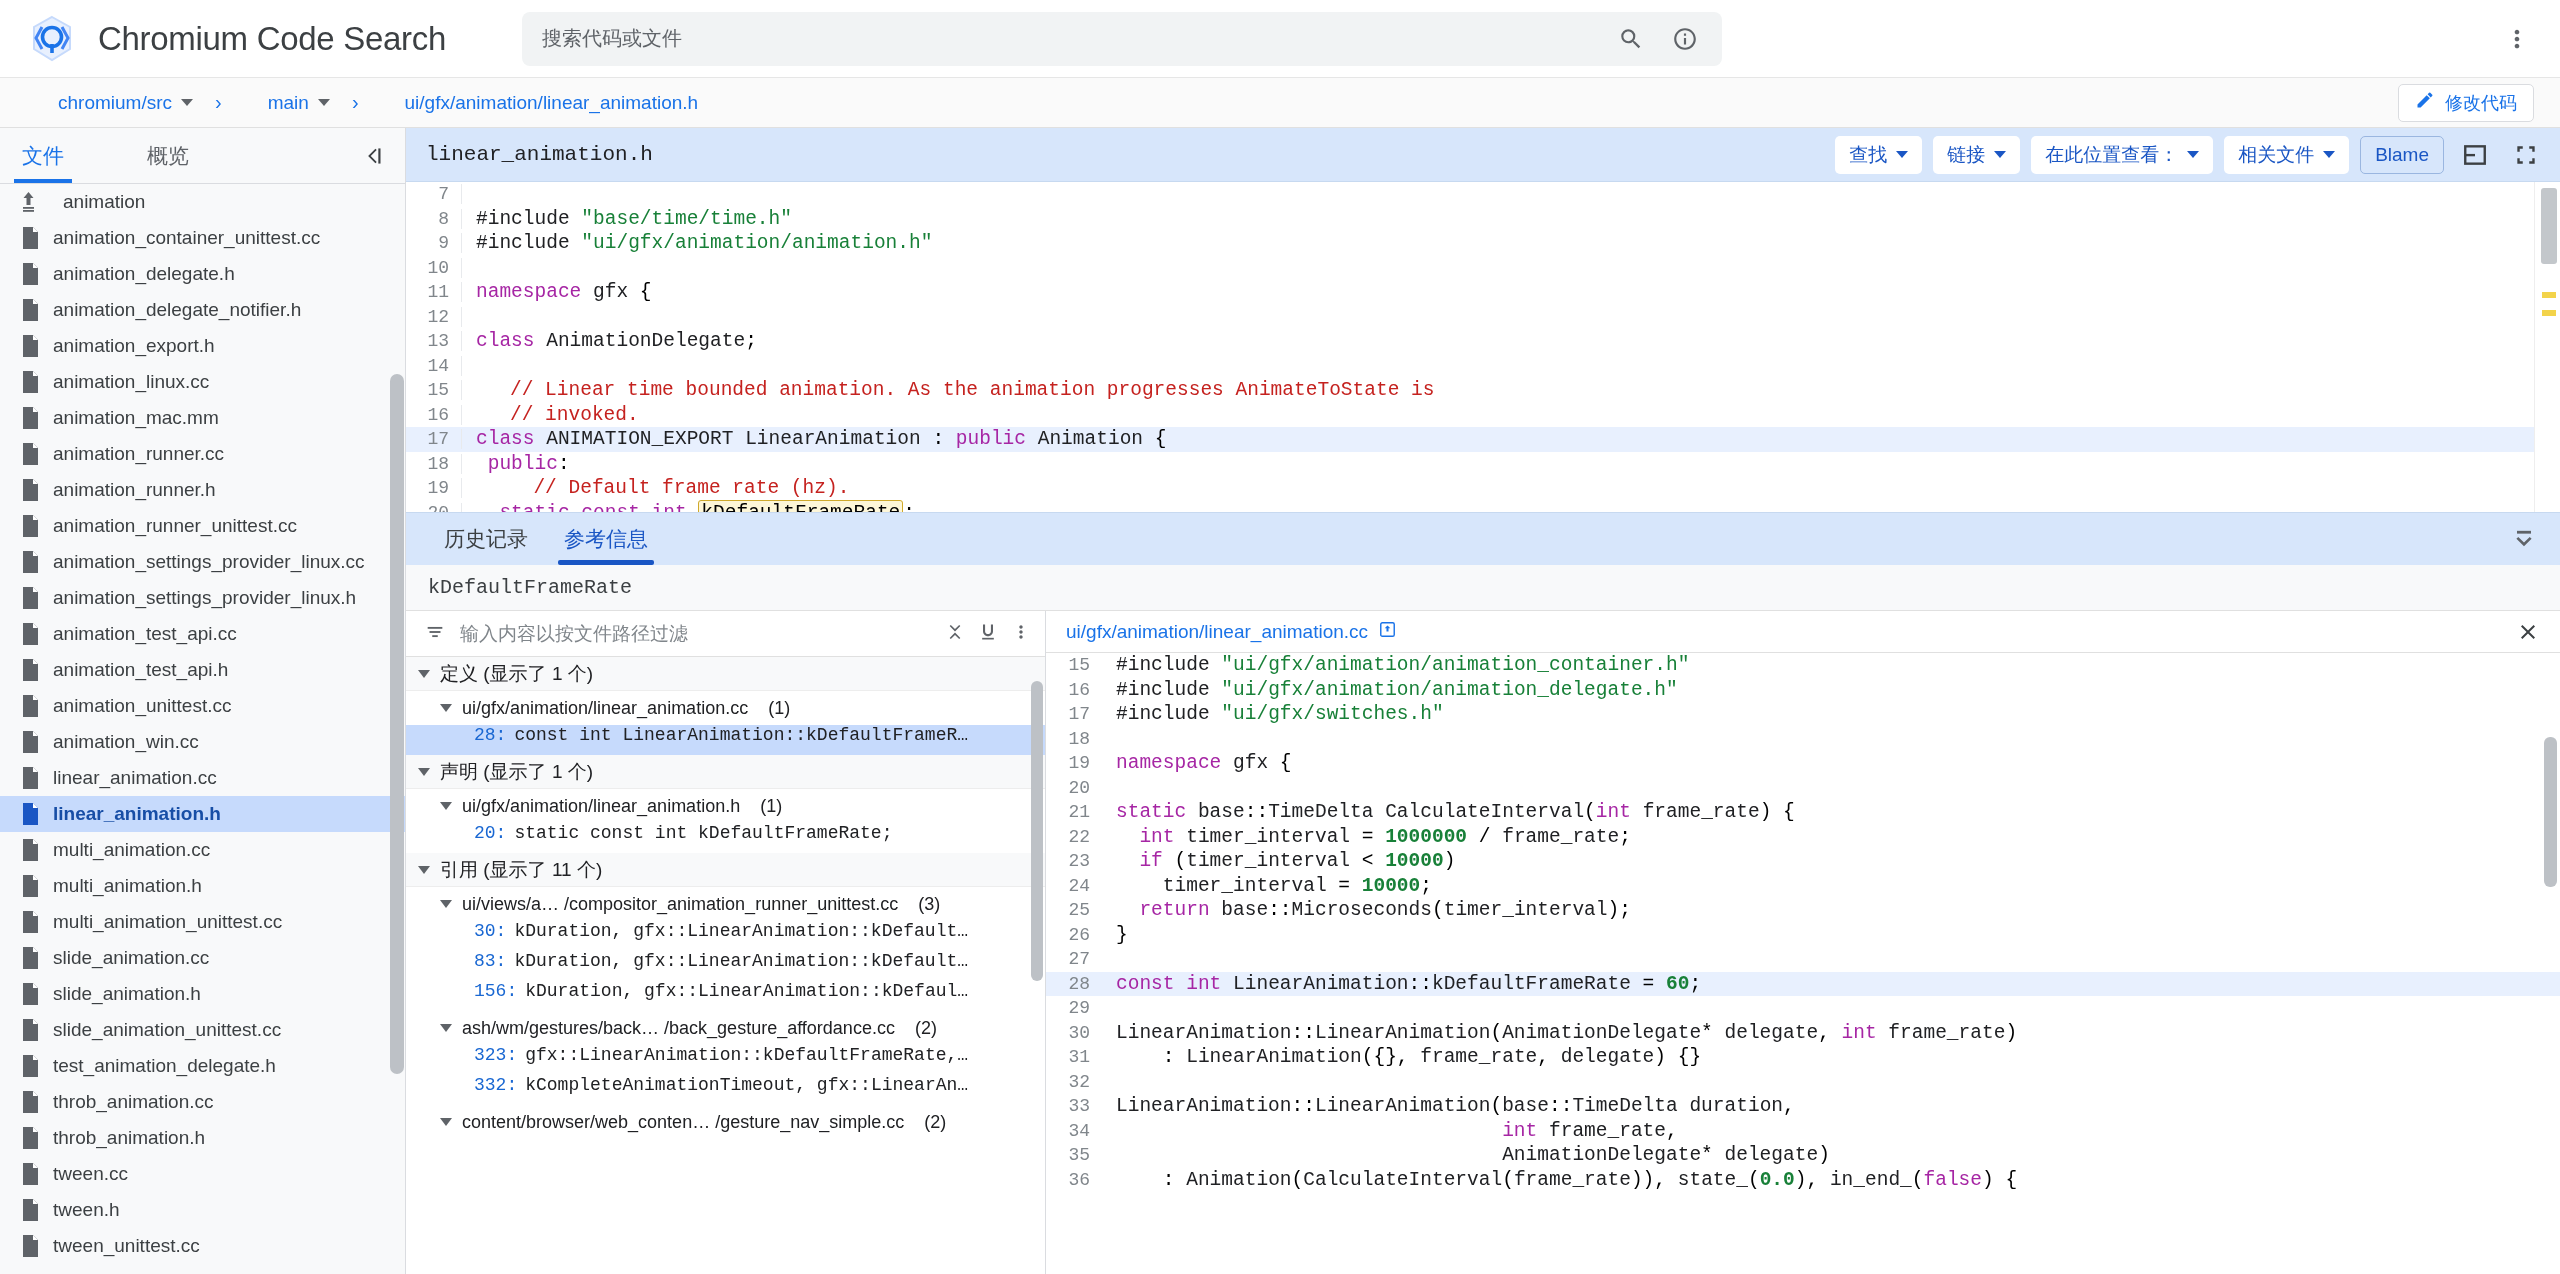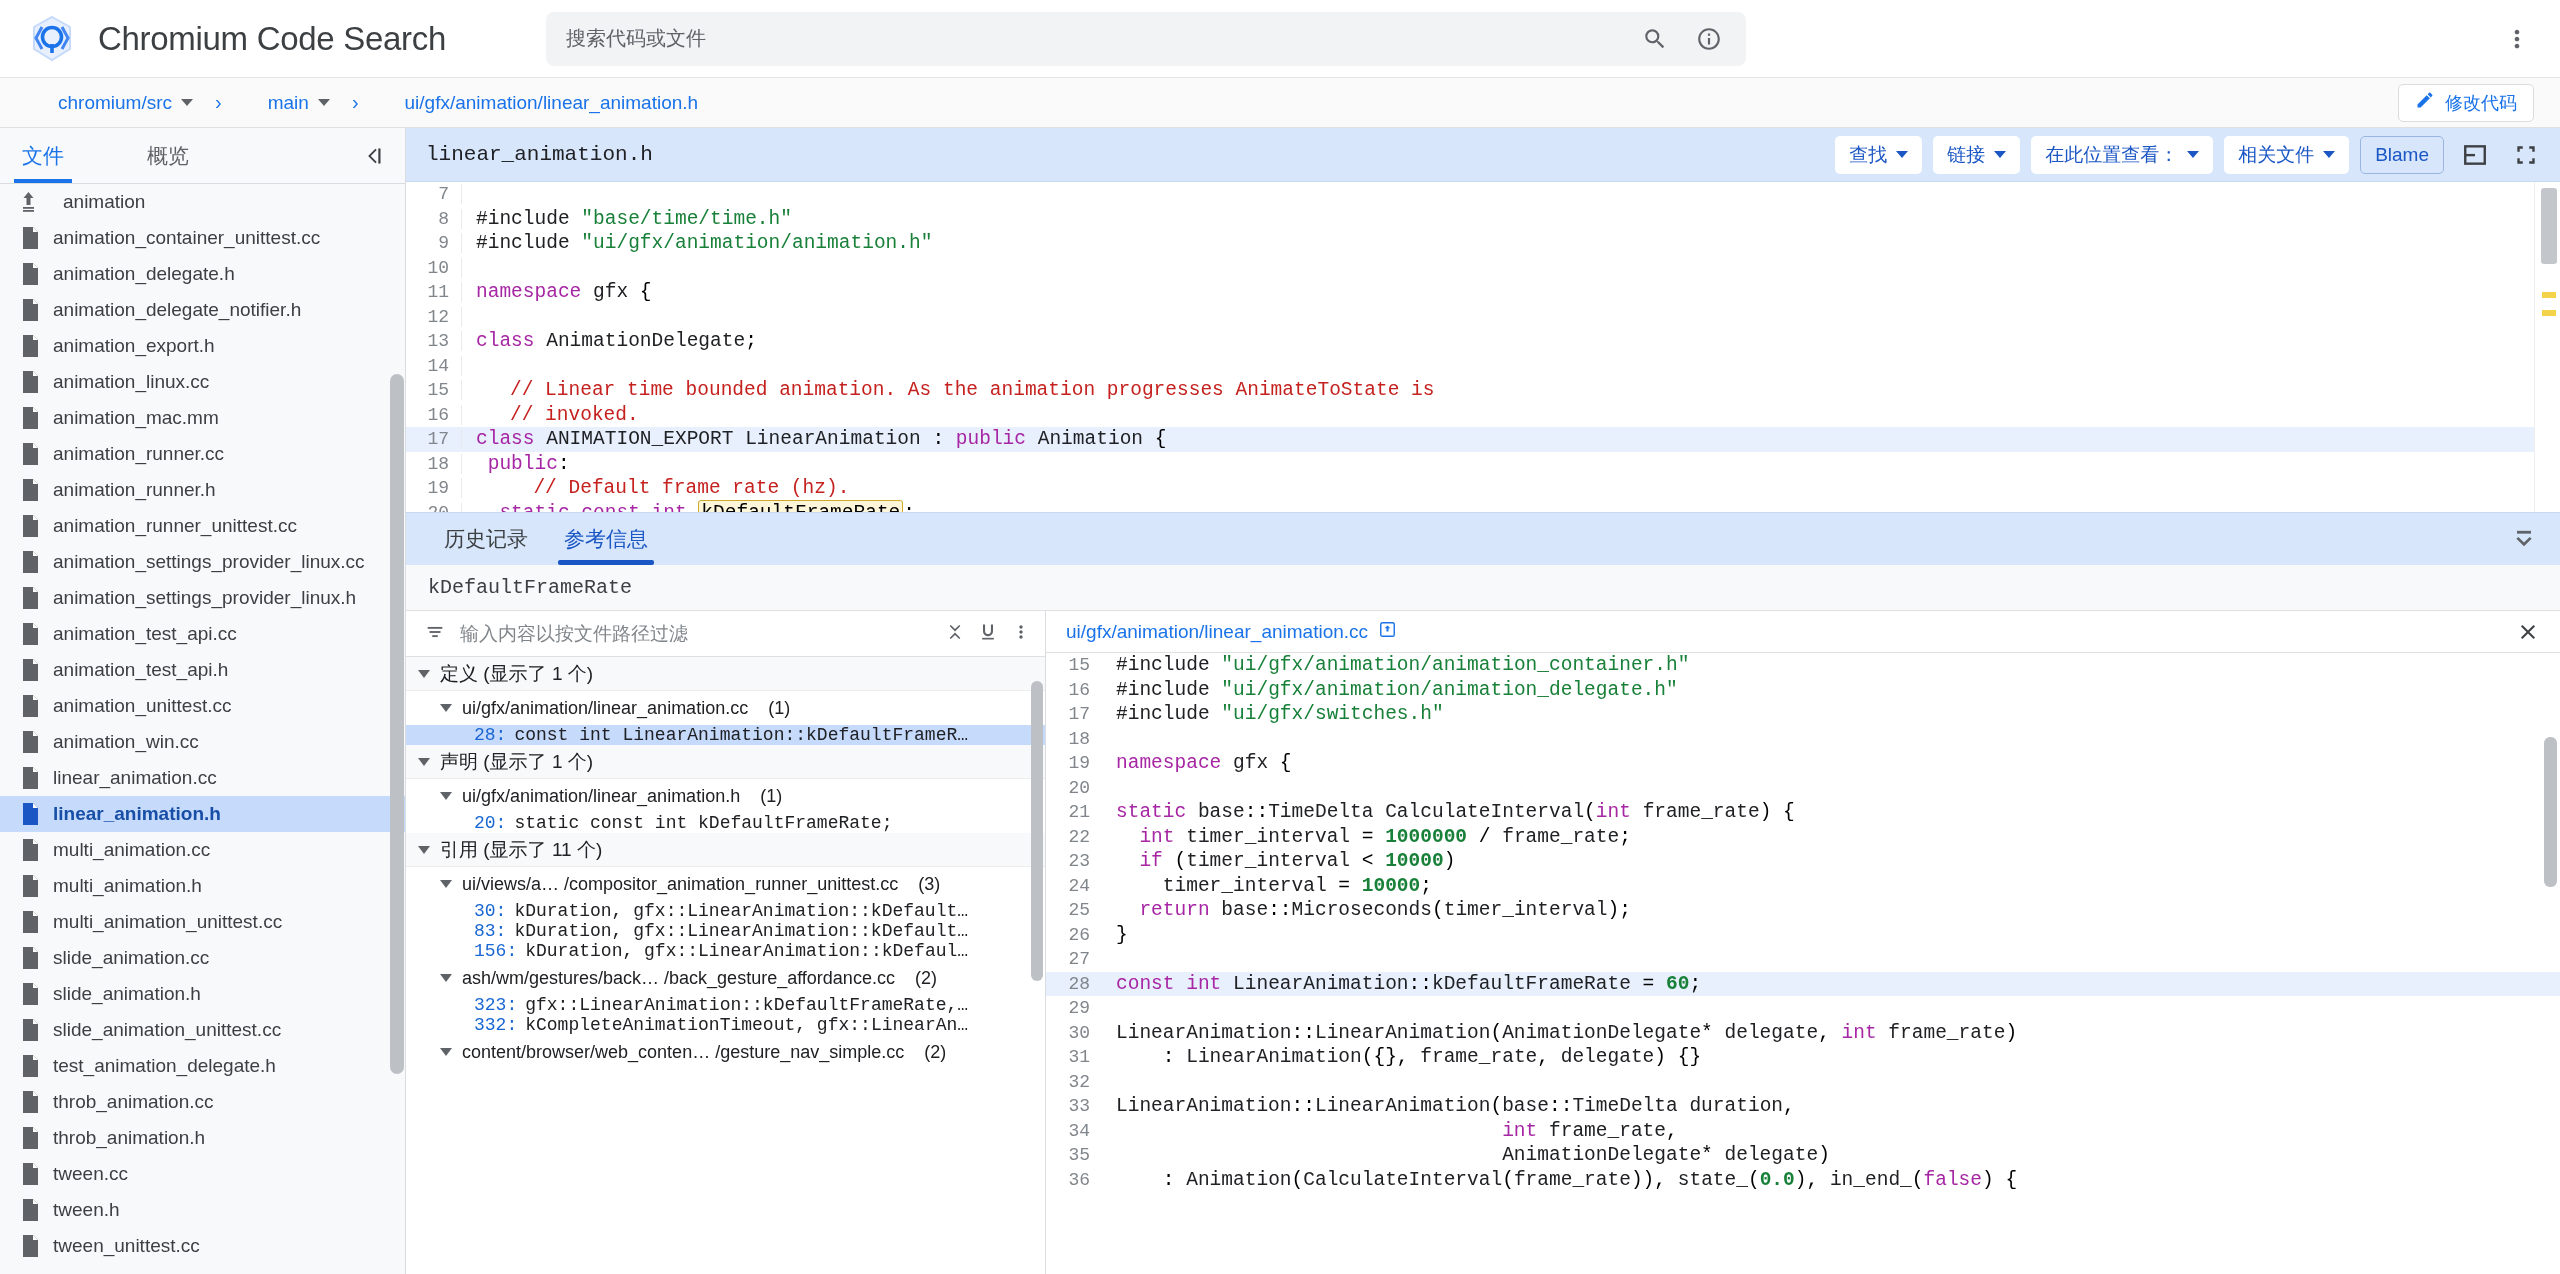--- a/index.html
+++ b/index.html
@@ -13,21 +13,21 @@
   
   #topbar {
     height: 78px; display: flex; align-items: center;
     padding: 0 26px 0 26px; background: #fff;
     border-bottom: 1px solid #e6e6e6;
   }
   #logo-wrap { display: flex; align-items: center; gap: 20px; flex: 0 0 auto; }
   #logo-mark { width: 52px; height: 52px; position: relative; }
   #app-title { font-size: 33px; color: #3c4043; letter-spacing: -0.3px; white-space: nowrap; }
   #search-wrap {
-    margin-left: 100px; width: 1200px; height: 54px;
+    margin-left: 76px; width: 1200px; height: 54px;
     background: #f1f3f4; border-radius: 8px;
     display: flex; align-items: center; padding: 0 20px;
   }
   #search-input {
     flex: 1; border: 0; outline: none; background: transparent;
     font-size: 20px; color: #3c4043; font-family: "Liberation Sans", sans-serif;
   }
   #search-input::placeholder { color: #5f6368; }
   .tb-icon { width: 34px; height: 34px; display: flex; align-items: center; justify-content: center; cursor: pointer; }
   #search-actions { display: flex; gap: 20px; align-items: center; }
@@ -139,21 +139,21 @@
   #ref-tree { flex: 1; overflow: hidden; position: relative; }
   .grp {
     display: flex; align-items: center; gap: 10px; height: 34px; padding-left: 12px;
     font-size: 19px; color: #202124; background: #f8f9fa; border-bottom: 1px solid #ededed; cursor: pointer;
   }
   .filerow {
     display: flex; align-items: center; gap: 10px; height: 34px; padding-left: 34px;
     font-size: 18px; color: #202124; cursor: pointer; white-space: nowrap; overflow: hidden;
   }
   .hitrow {
-    display: flex; align-items: baseline; gap: 8px; height: 20px; padding-left: 68px;
+    display: flex; align-items: baseline; gap: 8px; height: 30px; padding-left: 68px;
     font-size: 18px; color: #202124; font-family: "Liberation Mono", monospace;
     cursor: pointer; white-space: nowrap; overflow: hidden;
   }
   .hitrow.sel { background: #c6dafc; }
   .hit-ln { color: #1967d2; }
   .tri { width: 0; height: 0; border-left: 6.5px solid transparent; border-right: 6.5px solid transparent; border-top: 8px solid #5f6368; flex: 0 0 auto; }
   #ref-scroll { position: absolute; right: 2px; top: 24px; width: 12px; height: 300px; background: #bdc1c6; border-radius: 6px; }
 
   
   #preview { flex: 1; display: flex; flex-direction: column; min-width: 0; background: #fff; }

